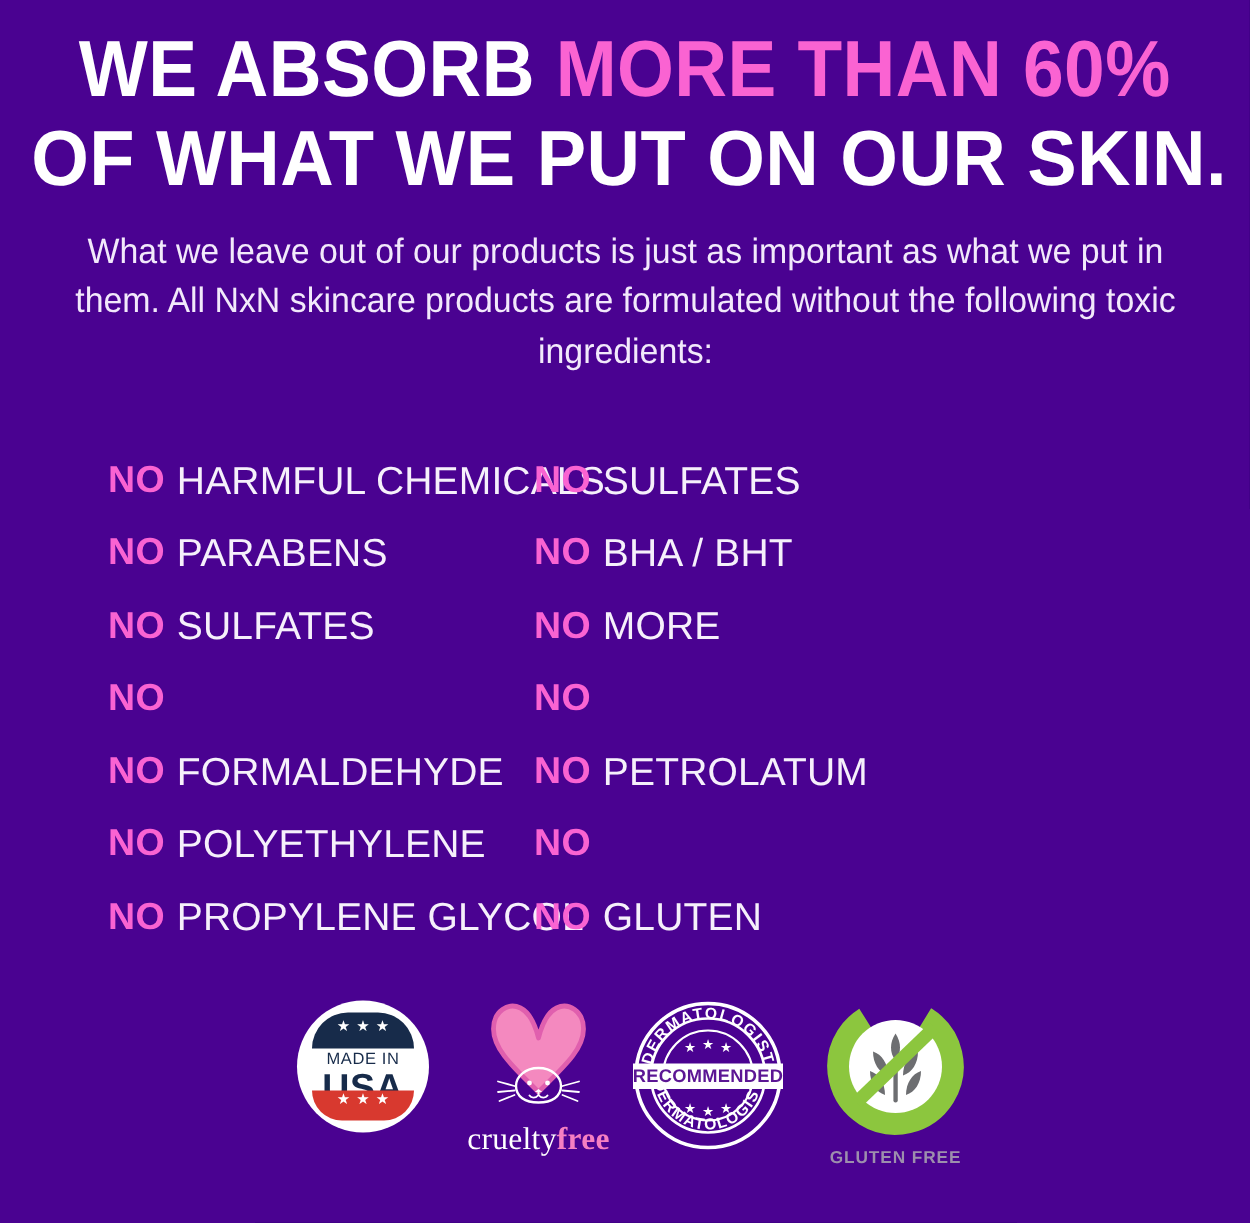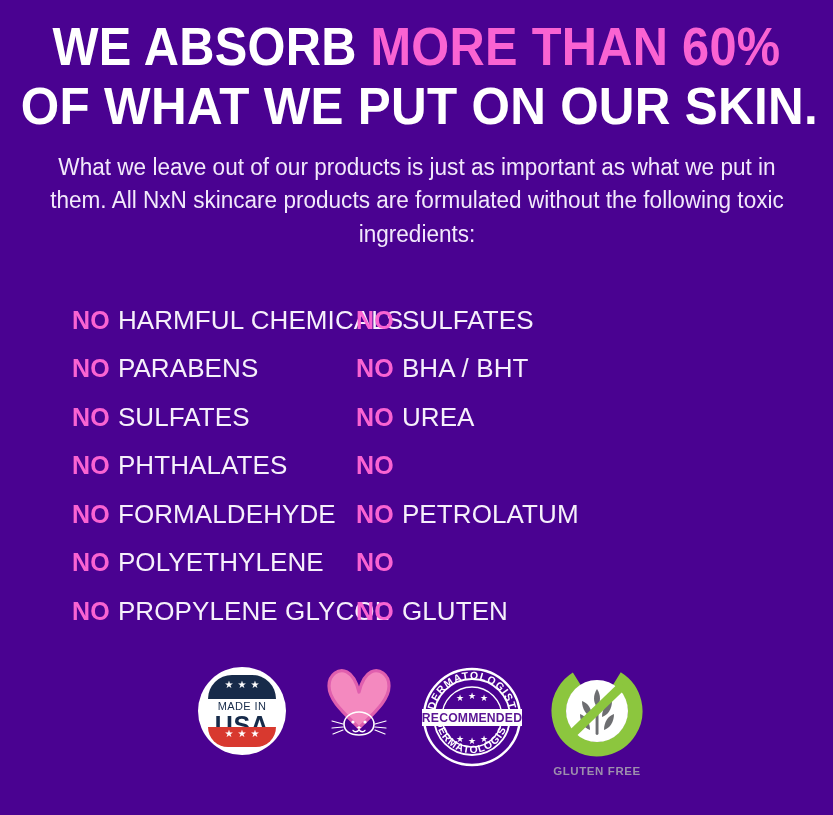--- a/index.html
+++ b/index.html
@@ -211,21 +211,20 @@
       <div class="no-row">
         <span class="no-tag">NO</span>
         <span class="no-item">PARABENS</span>
       </div>
       <div class="no-row">
         <span class="no-tag">NO</span>
         <span class="no-item">SULFATES</span>
       </div>
       <div class="no-row">
         <span class="no-tag">NO</span>
-        <span class="no-item">PHTHALATES</span>
       </div>
       <div class="no-row">
         <span class="no-tag">NO</span>
         <span class="no-item">FORMALDEHYDE</span>
       </div>
       <div class="no-row">
         <span class="no-tag">NO</span>
         <span class="no-item">POLYETHYLENE</span>
       </div>
       <div class="no-row">
@@ -238,21 +237,21 @@
       <div class="no-row">
         <span class="no-tag">NO</span>
         <span class="no-item">SULFATES</span>
       </div>
       <div class="no-row">
         <span class="no-tag">NO</span>
         <span class="no-item">BHA / BHT</span>
       </div>
       <div class="no-row">
         <span class="no-tag">NO</span>
-        <span class="no-item">UREA</span>
+        <span class="no-item">MORE</span>
       </div>
       <div class="no-row">
         <span class="no-tag">NO</span>
       </div>
       <div class="no-row">
         <span class="no-tag">NO</span>
         <span class="no-item">PETROLATUM</span>
       </div>
       <div class="no-row">
         <span class="no-tag">NO</span>
@@ -293,20 +292,23 @@
 
         <circle cx="50" cy="60" r="1.6" fill="#ffffff"></circle>
         <circle cx="62" cy="60" r="1.6" fill="#ffffff"></circle>
 
         <path d="M56 64 L53.5 66 L58.5 66 Z" fill="#ffffff"></path>
         <path d="M56 66 L56 68 M56 68 C54 70.5 51 70 50 68.4 M56 68 C58 70.5 61 70 62 68.4" fill="none" stroke="#ffffff" stroke-width="1.3" stroke-linecap="round"></path>
 
         <path d="M40 62 L29 59 M40 65 L29 66 M40 68 L30 72
                  M72 62 L83 59 M72 65 L83 66 M72 68 L82 72" stroke="#ffffff" stroke-width="1.2" stroke-linecap="round" fill="none"></path>
       </svg>
+      <div class="cruelty-text">
+        <span class="cf-white">cruelty</span><span class="cf-pink">free</span>
+      </div>
     </div>
 
     <div class="badge badge-derm">
       <svg class="derm-art" viewBox="0 0 104 104">
         <defs>
           <path id="arcTop" d="M 14 52 A 38 38 0 0 1 90 52"></path>
           <path id="arcBot" d="M 16 52 A 36 36 0 0 0 88 52"></path>
         </defs>
         <circle cx="52" cy="52" r="48" fill="none" stroke="#ffffff" stroke-width="2.4"></circle>
         <circle cx="52" cy="52" r="38" fill="none" stroke="#ffffff" stroke-width="1.8"></circle>

